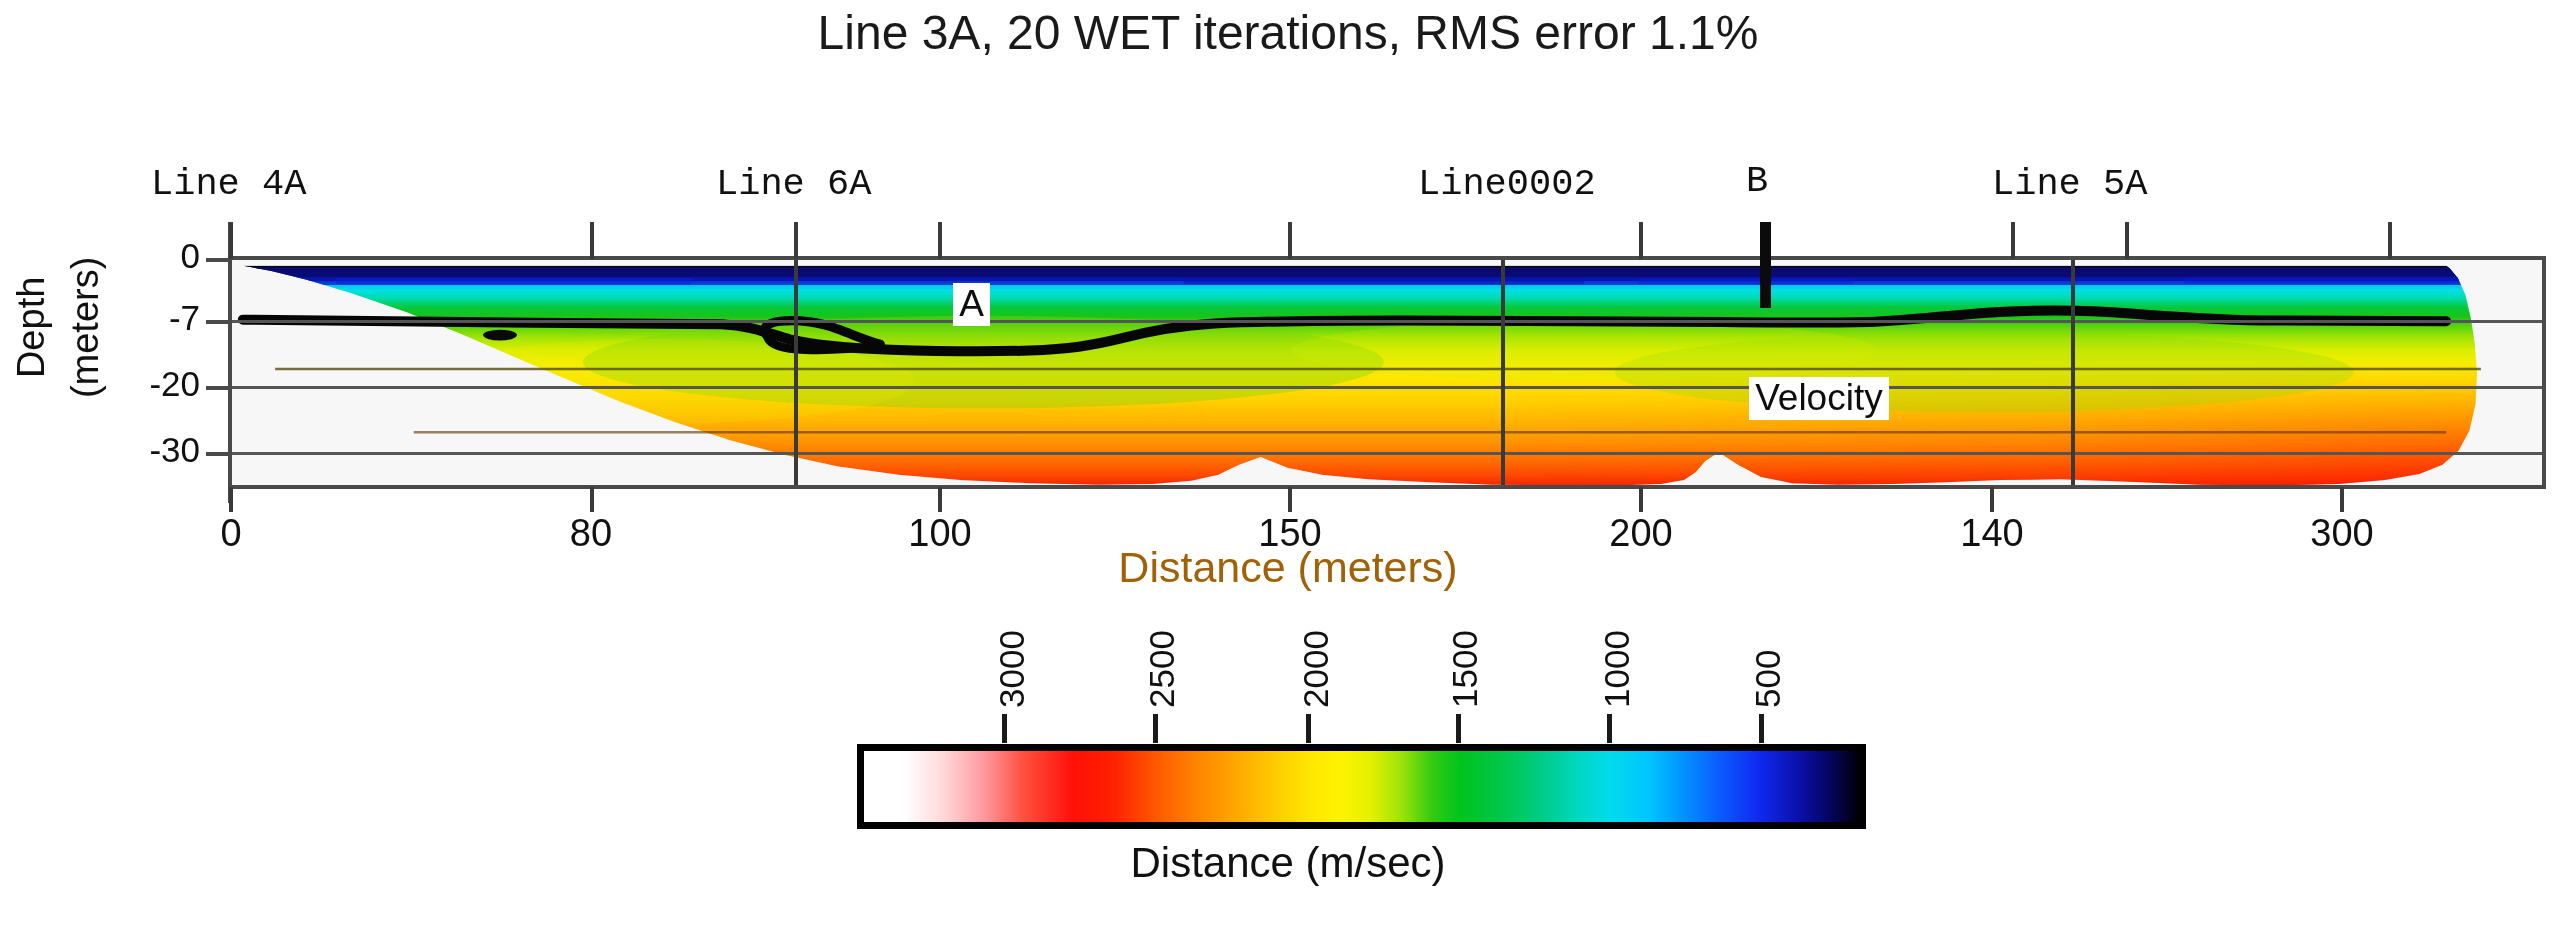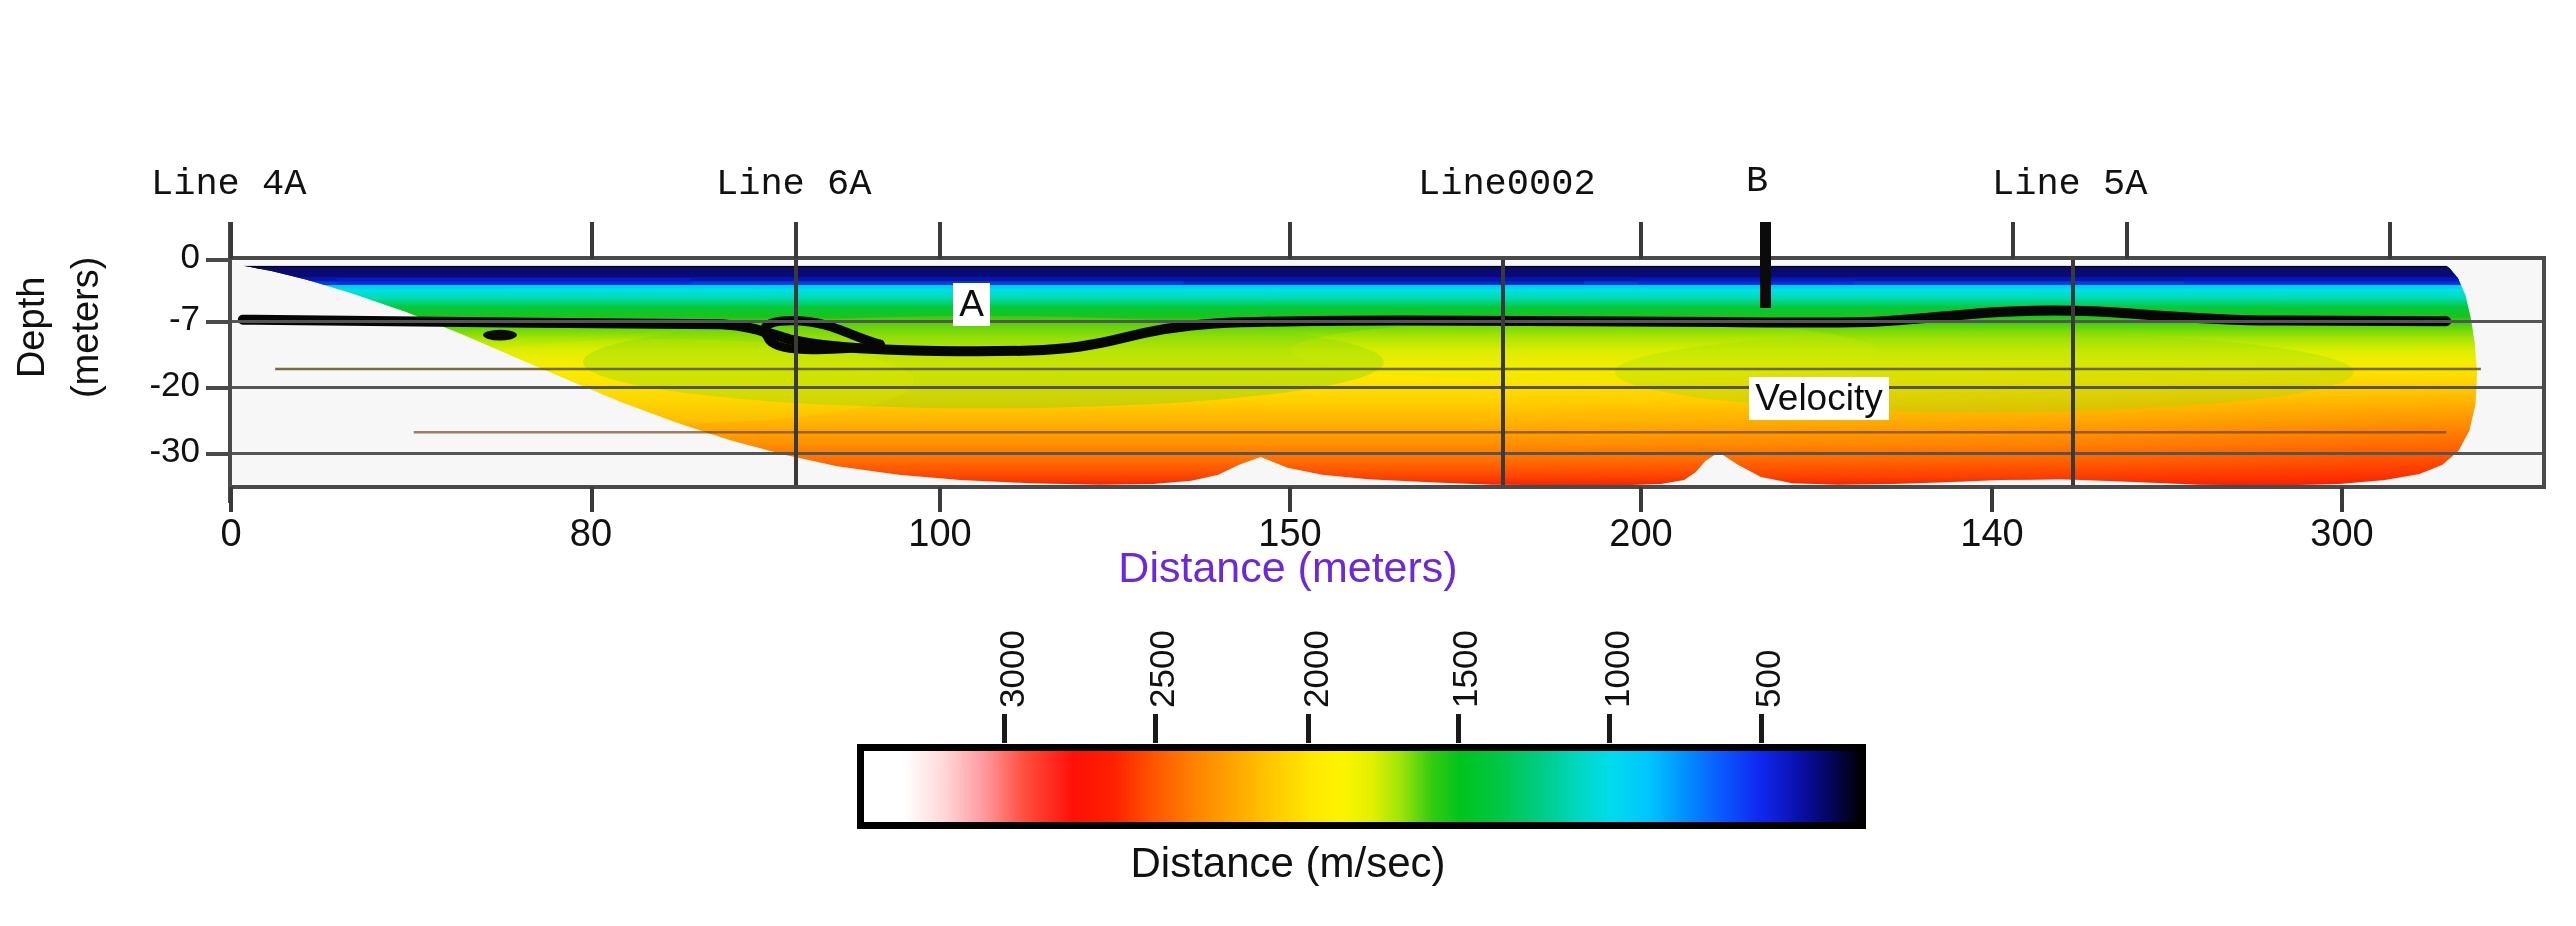--- a/index.html
+++ b/index.html
@@ -77,21 +77,21 @@
   
   .xtick{position:absolute;width:3.8px;height:25px;background:#3a3a3a;}
   .xlabel-txt{
     position:absolute;
     font-size:38px;color:#111;
     text-align:center;white-space:nowrap;
     transform:translateX(-50%);
   }
   .xaxis-title{
     position:absolute;left:0;top:543px;width:2576px;
-    text-align:center;font-size:43px;color:#6d28d9;
+    text-align:center;font-size:43px;color:#a16207;
     white-space:nowrap;
   }
 
   
   .tomo-wrap{
     position:absolute;left:229px;top:258px;
     width:2315px;height:229px;
     overflow:hidden;
   }
   .tomo-svg{position:absolute;left:0;top:0;}
@@ -129,20 +129,21 @@
     position:absolute;left:0;top:839px;width:2576px;
     text-align:center;font-size:42px;color:#111;
     white-space:nowrap;
   }
 </style>
 </head>
 <body>
 
 <div id="root">
 
+  <div class="title">Line 3A, 20 WET iterations, RMS error 1.1%</div>
 
   <div class="plot-frame"></div>
 
   <div class="tomo-wrap">
     <svg class="tomo-svg" width="2315" height="229" viewBox="0 0 3007 297" preserveAspectRatio="none">
       <defs>
 
         <linearGradient id="velGrad" x1="0" y1="0" x2="0" y2="1">
           <stop offset="0.000" stop-color="#000008"></stop>
           <stop offset="0.030" stop-color="#04044e"></stop>

